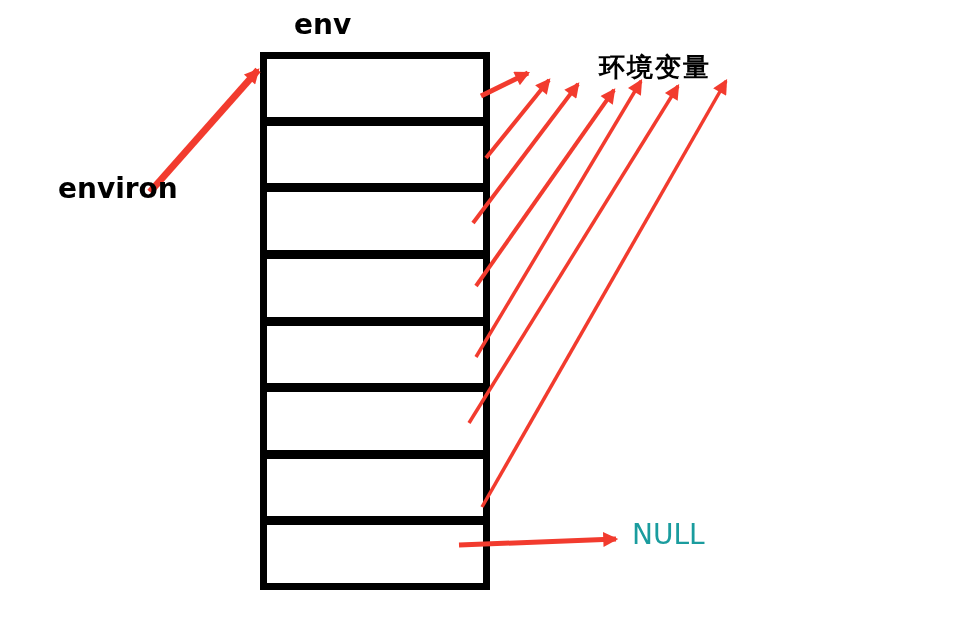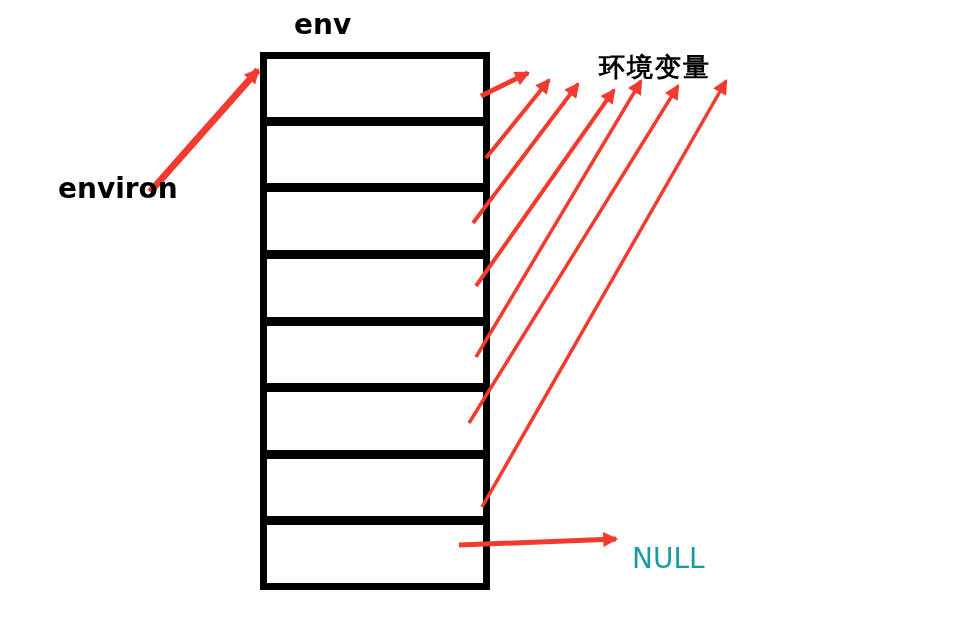--- a/index.html
+++ b/index.html
@@ -22,21 +22,21 @@
     z-index:1;
   }
   .cell{flex:1 1 0;border-bottom:9px solid #000;background:#fff;}
   .cell:last-child{border-bottom:none;}
 
   
   .label{position:absolute;color:#000;white-space:nowrap;z-index:4;}
   .env-label{left:294px;top:8px;font-size:28px;font-weight:bold;}
   .environ-label{left:58px;top:172px;font-size:28px;font-weight:bold;}
   .envvars-label{left:599px;top:50px;font-size:26px;font-weight:bold;letter-spacing:2px;}
-  .null-label{left:632px;top:542px;font-size:28px;font-weight:400;}
+  .null-label{left:632px;top:518px;font-size:28px;font-weight:400;}
   .watermark{
     left:640px;top:595px;font-size:25px;font-weight:400;
     text-shadow:1px 1px 0 #ffffff;
     z-index:0;
   }
 
   
   .arrows-layer{
     position:absolute;left:0;top:0;width:969px;height:636px;
     z-index:3;pointer-events:none;

